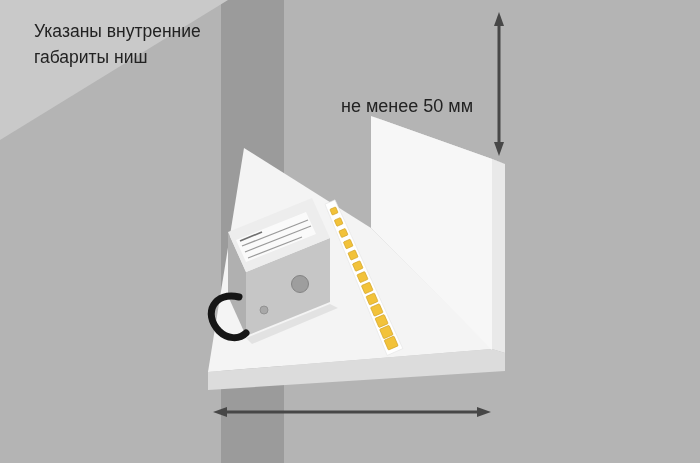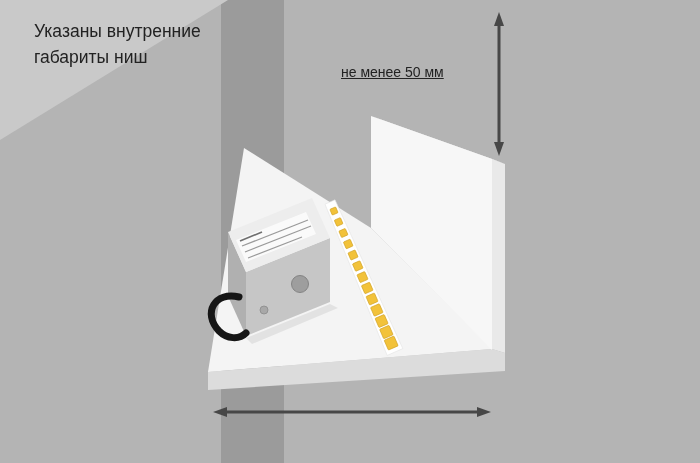--- a/index.html
+++ b/index.html
@@ -8,21 +8,21 @@
     width: 700px;
     height: 463px;
     overflow: hidden;
     background: var(--wall, #b4b4b4);
     font-family: "Liberation Sans", sans-serif;
   }
   .stage svg { position: absolute; left: 0; top: 0; }
 
   .label { position: absolute; color: var(--text, #222); }
   .note  { left: 34px;  top: 18px;  font-size: 17.5px; line-height: 1.5; white-space: pre-line; font-weight: 500; }
-  .dim-v { left: 341px; top: 64px;  font-size: 14px; font-weight: 400; text-decoration: underline; }
+  .dim-v { left: 341px; top: 96px;  font-size: 18px; font-weight: 400; }
   .dim-h { left: 292px; top: 390px; width: 120px; text-align: center; font-size: 18px; font-weight: 400; }
 
   .wall-bg     { fill: var(--wall); }
   .wall-band   { fill: var(--wall_dark); }
   .ceiling     { fill: var(--ceiling); }
   .shelf-top   { fill: var(--shelf); }
   .shelf-cut   { fill: var(--shelf_edge); }
   .panel-face  { fill: var(--panel_face); }
   .panel-top   { fill: var(--panel_top); }
   .panel-side  { fill: var(--panel_side); }

